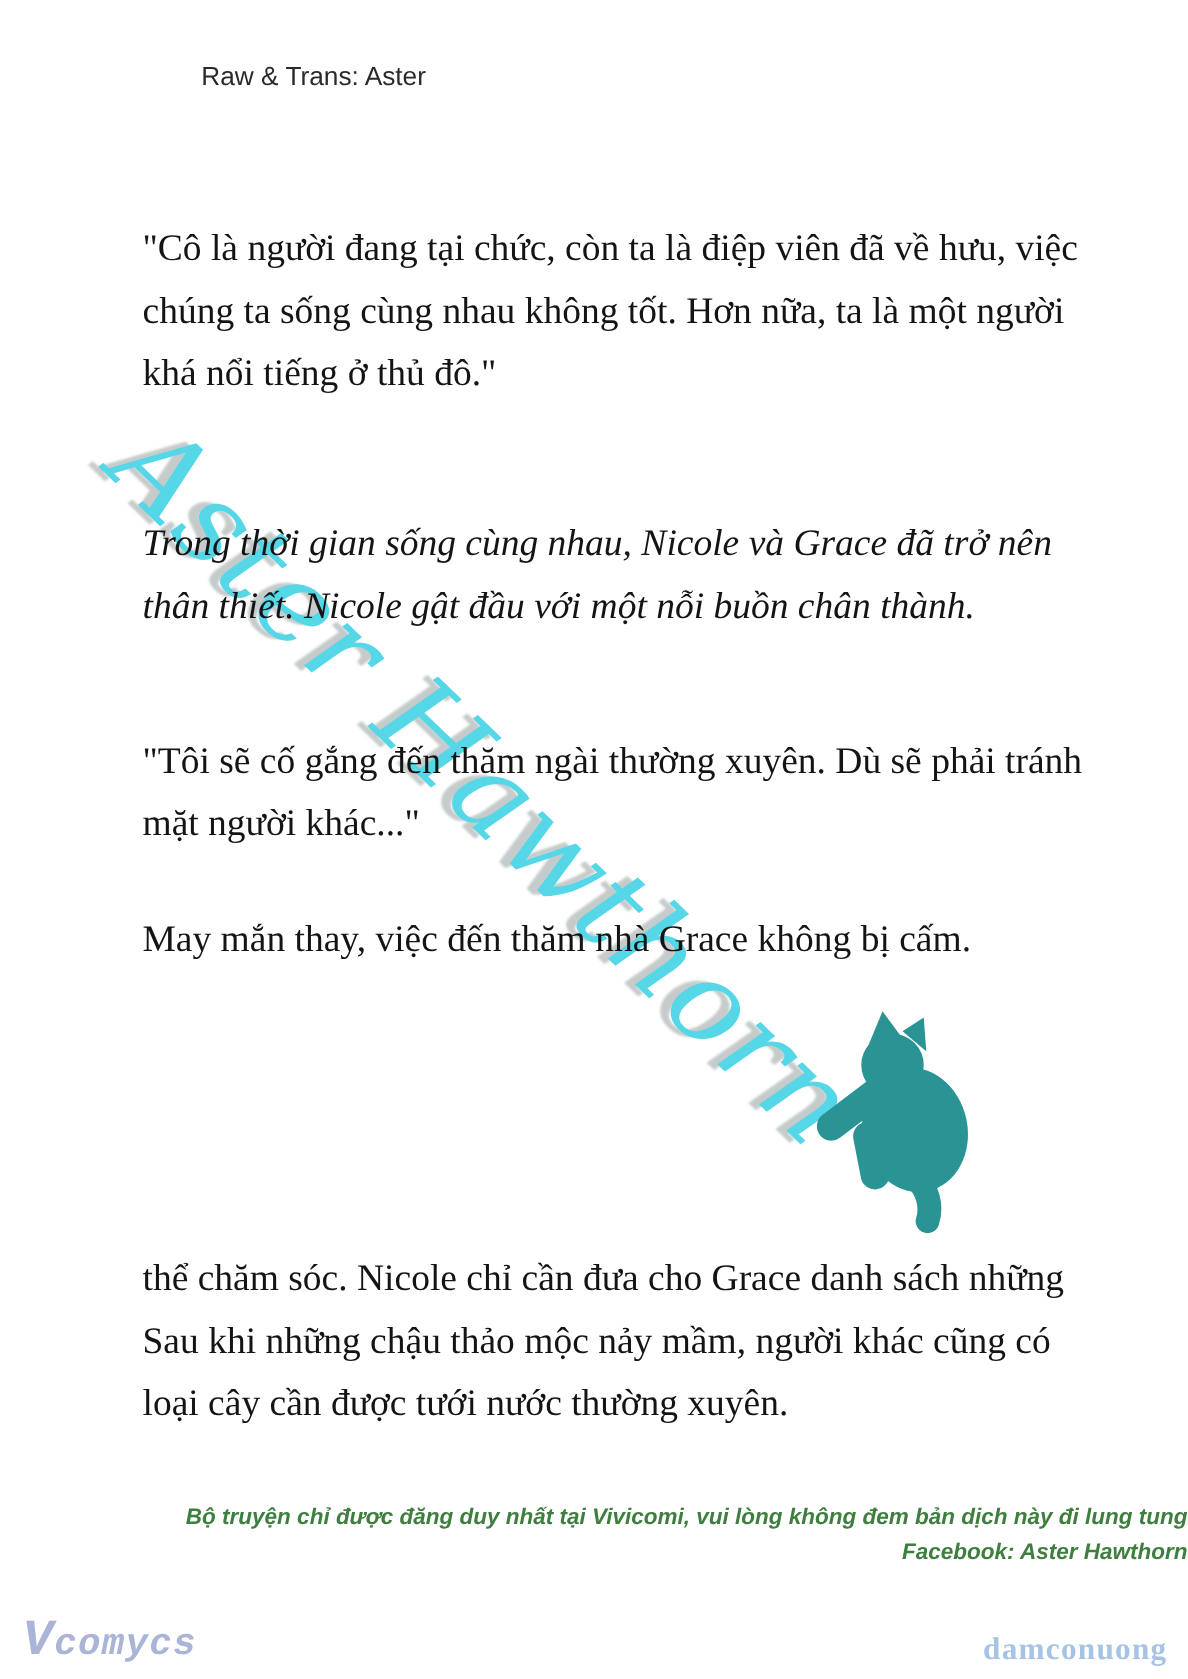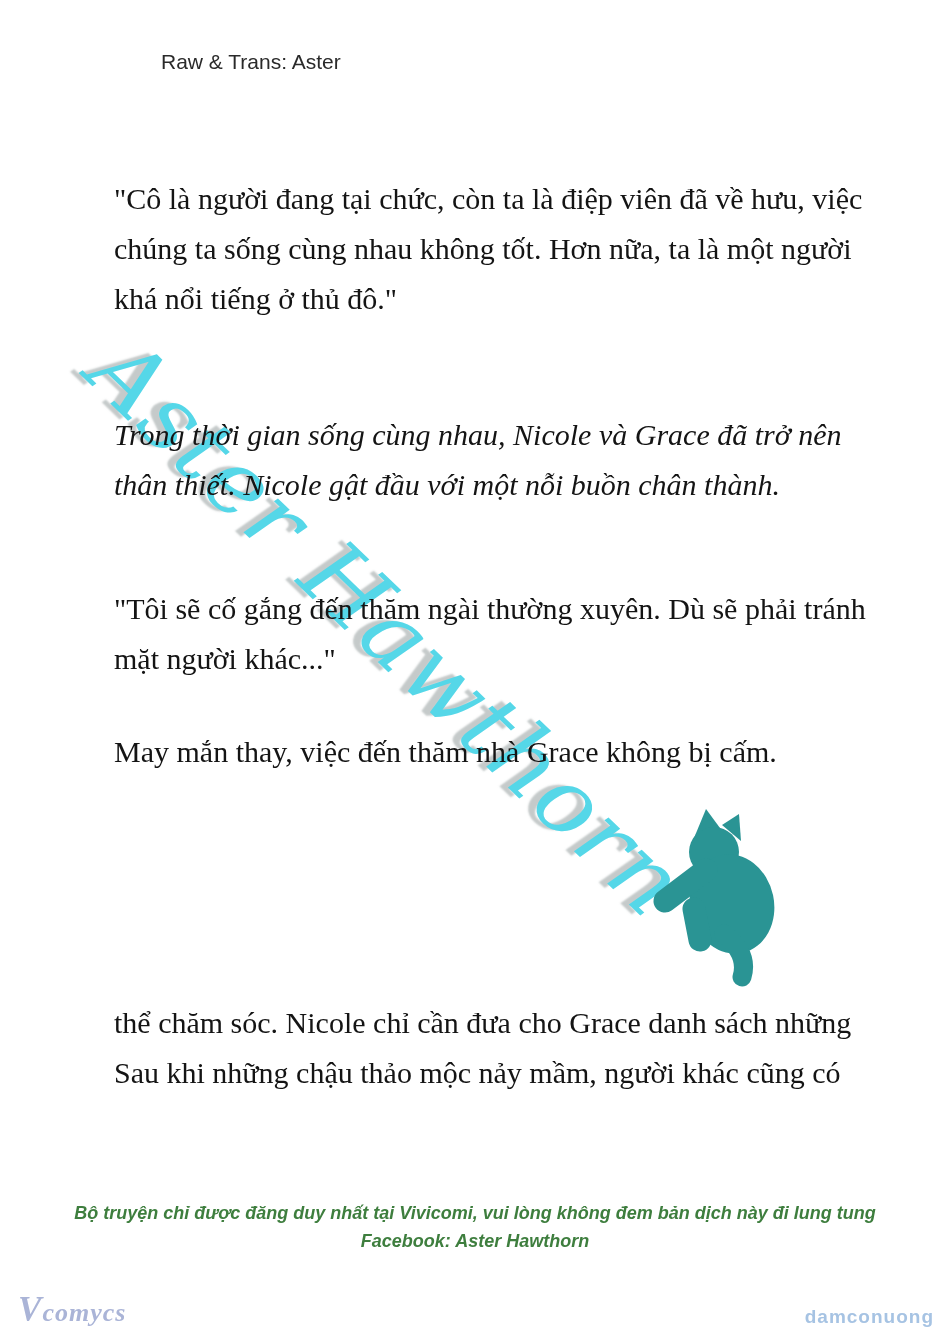--- a/index.html
+++ b/index.html
@@ -67,53 +67,53 @@
   .p3 { top: 584px; }
   .p4 { top: 727px; }
   .p5 { top: 998px; }
 
   
   .footer {
     position: absolute;
     left: 0;
     top: 1199px;
     width: 950px;
-    text-align: center;
+    text-align: right;
     font-family: "Liberation Sans", sans-serif;
     font-weight: bold;
     font-style: italic;
     font-size: 18px;
     line-height: 28px;
     color: var(--footer-green, #3e7e3e);
     z-index: 3;
   }
 
   
   .vcomycs {
     position: absolute;
     left: 18px;
     top: 1290px;
-    font-family: Liberation Serif, serif;
+    font-family: Liberation Mono, monospace;
     font-style: italic;
     font-weight: bold;
-    font-size: 26px;
+    font-size: 30px;
     letter-spacing: 1px;
     color: var(--logo-lavender, #aab4d7);
     z-index: 3;
   }
   .vcomycs::first-letter { font-size: 1.35em; }
 
   
   .damconuong {
     position: absolute;
     right: 16px;
     top: 1306px;
-    font-family: Liberation Sans, sans-serif;
+    font-family: Liberation Serif, serif;
     font-weight: bold;
-    font-size: 19px;
+    font-size: 25px;
     letter-spacing: 1px;
     color: var(--logo-blue, #a6c3e3);
     text-shadow: 0 0 2px #ffffff, 0 0 4px #ffffff;
     z-index: 3;
   }
 </style>
 </head>
 <body>
 
 <div class="page">
@@ -152,20 +152,21 @@
     <div class="line">mặt người khác..."</div>
   </div>
 
   <div class="para p4">
     <div class="line">May mắn thay, việc đến thăm nhà Grace không bị cấm.</div>
   </div>
 
   <div class="para p5">
     <div class="line">thể chăm sóc. Nicole chỉ cần đưa cho Grace danh sách những</div>
     <div class="line">Sau khi những chậu thảo mộc nảy mầm, người khác cũng có</div>
+    <div class="line">loại cây cần được tưới nước thường xuyên.</div>
   </div>
 
   <div class="footer">
     <div>Bộ truyện chỉ được đăng duy nhất tại Vivicomi, vui lòng không đem bản dịch này đi lung tung</div>
     <div>Facebook: Aster Hawthorn</div>
   </div>
 
   <div class="vcomycs">Vcomycs</div>
 
   <div class="damconuong">damconuong</div>

